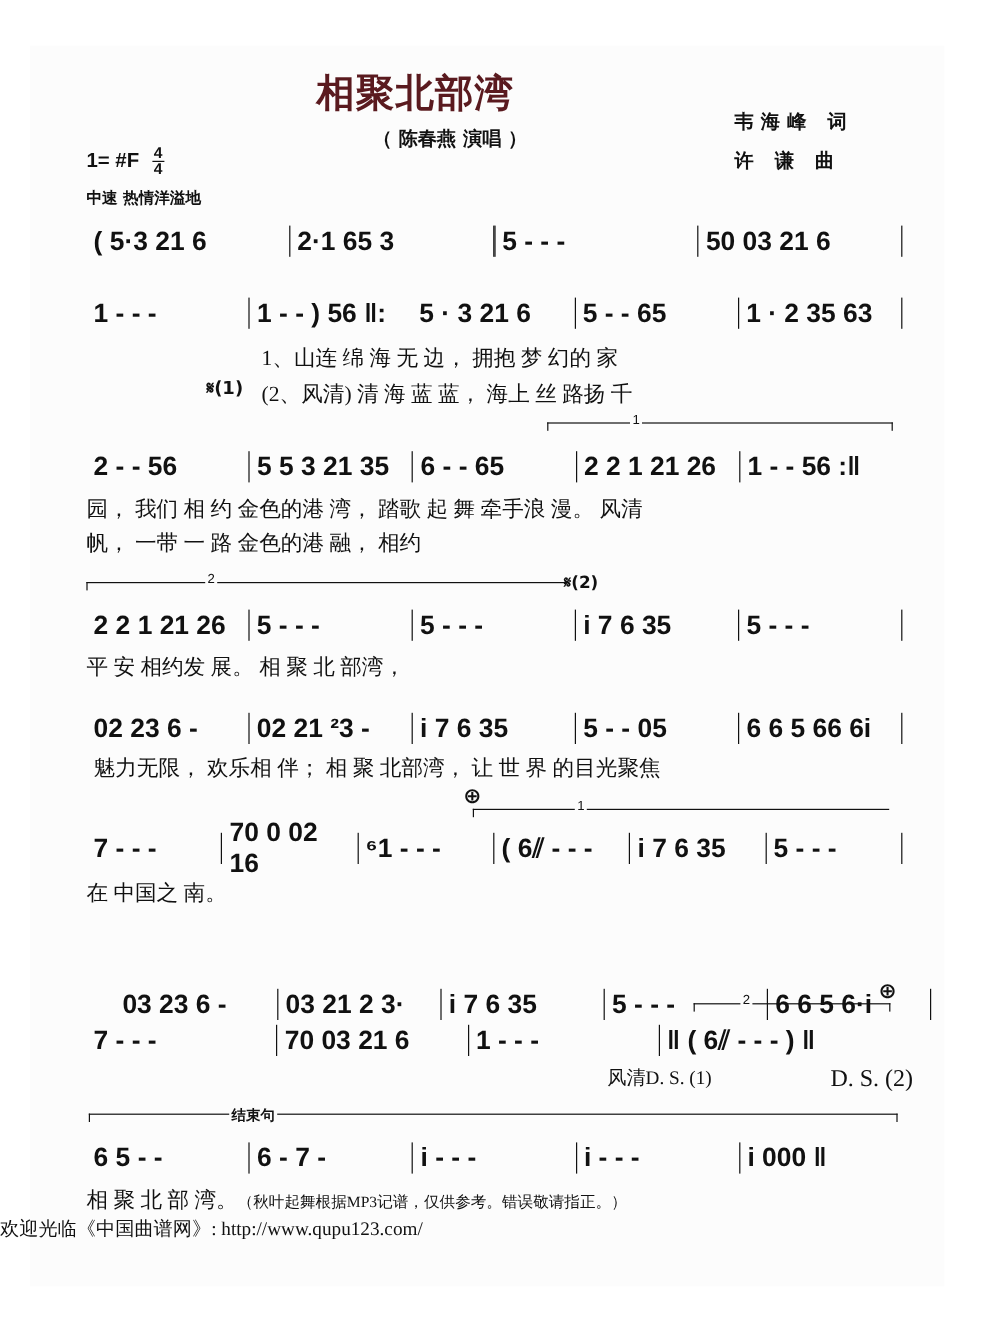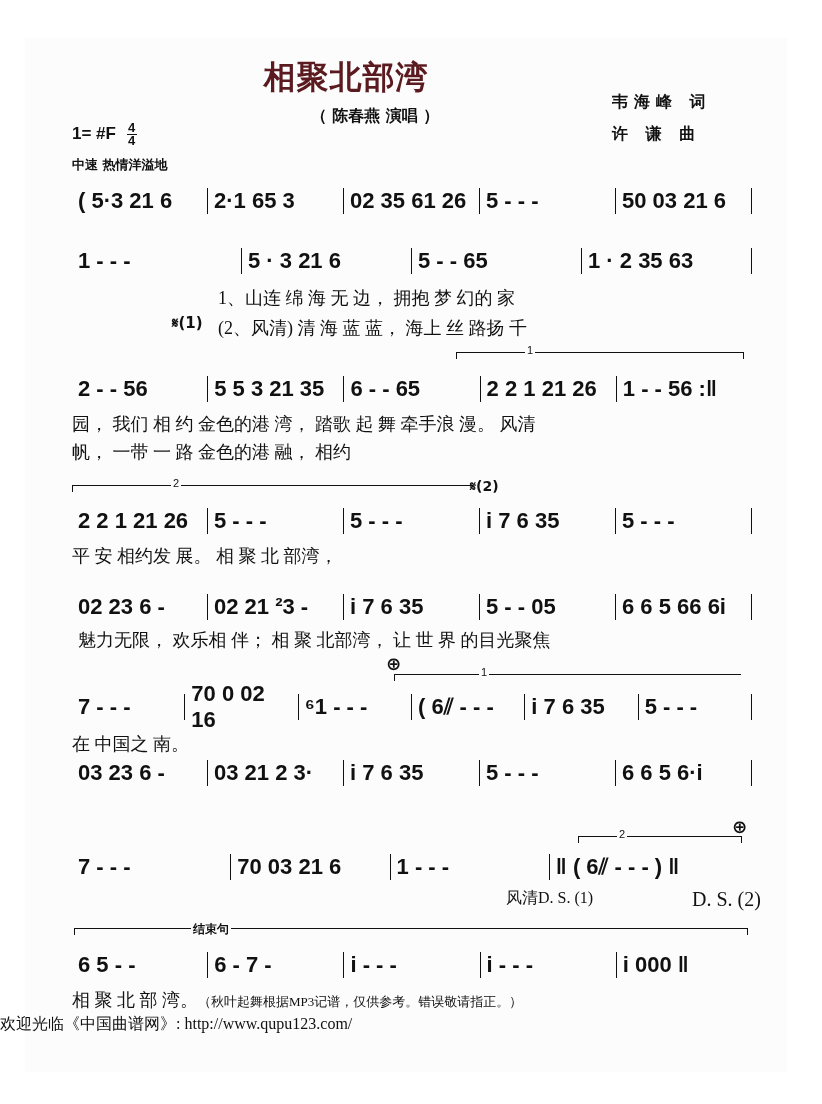--- a/index.html
+++ b/index.html
@@ -43,31 +43,31 @@
     <span>4</span>
   </span>
 </div>
 <div class="abs tempo">中速 热情洋溢地</div>
 
 <div class="row" style="top:184px;">
   <div class="bar-seg">( 5·3 21 6</div>
     <div class="bar-line"></div>
   <div class="bar-seg">2·1 65 3</div>
     <div class="bar-line"></div>
-  <div class="bar-seg">02 35 61 26</div>
     <div class="bar-line"></div>
   <div class="bar-seg">5 - - -</div>
     <div class="bar-line"></div>
   <div class="bar-seg">50 03 21 6</div>
     <div class="bar-line"></div>
 </div>
 
 <div class="row" style="top:244px;">
   <div class="bar-seg">1 - - -</div>
     <div class="bar-line"></div>
+  <div class="bar-seg">1 - - ) 56 ‖:</div>
   <div class="bar-seg">5 · 3 21 6</div>
     <div class="bar-line"></div>
   <div class="bar-seg">5 - - 65</div>
     <div class="bar-line"></div>
   <div class="bar-seg">1 · 2 35 63</div>
     <div class="bar-line"></div>
 </div>
 <div class="lyric" style="top:286px;left:218px;">1、山连  绵    海  无   边，   拥抱  梦  幻的   家</div>
 <div class="abs sym" style="left:172px;top:314px;font-size:15px;">𝄋(1)</div>
 <div class="lyric" style="top:316px;left:218px;">(2、风清) 清    海  蓝   蓝，   海上  丝  路扬   千</div>
@@ -137,21 +137,21 @@
     <div class="bar-line"></div>
   <div class="bar-seg">( 6⫽ - - -</div>
     <div class="bar-line"></div>
   <div class="bar-seg">i 7 6 35</div>
     <div class="bar-line"></div>
   <div class="bar-seg">5 - - -</div>
     <div class="bar-line"></div>
 </div>
 <div class="lyric" style="top:732px;">在                   中国之  南。</div>
 
-<div class="row" style="top:756px;">
+<div class="row" style="top:820px;margin-left:24px;">
   <div class="bar-seg">03 23 6 -</div>
     <div class="bar-line"></div>
   <div class="bar-seg">03 21 2 3·</div>
     <div class="bar-line"></div>
   <div class="bar-seg">i 7 6 35</div>
     <div class="bar-line"></div>
   <div class="bar-seg">5 - - -</div>
     <div class="bar-line"></div>
   <div class="bar-seg">6 6 5 6·i</div>
     <div class="bar-line"></div>

